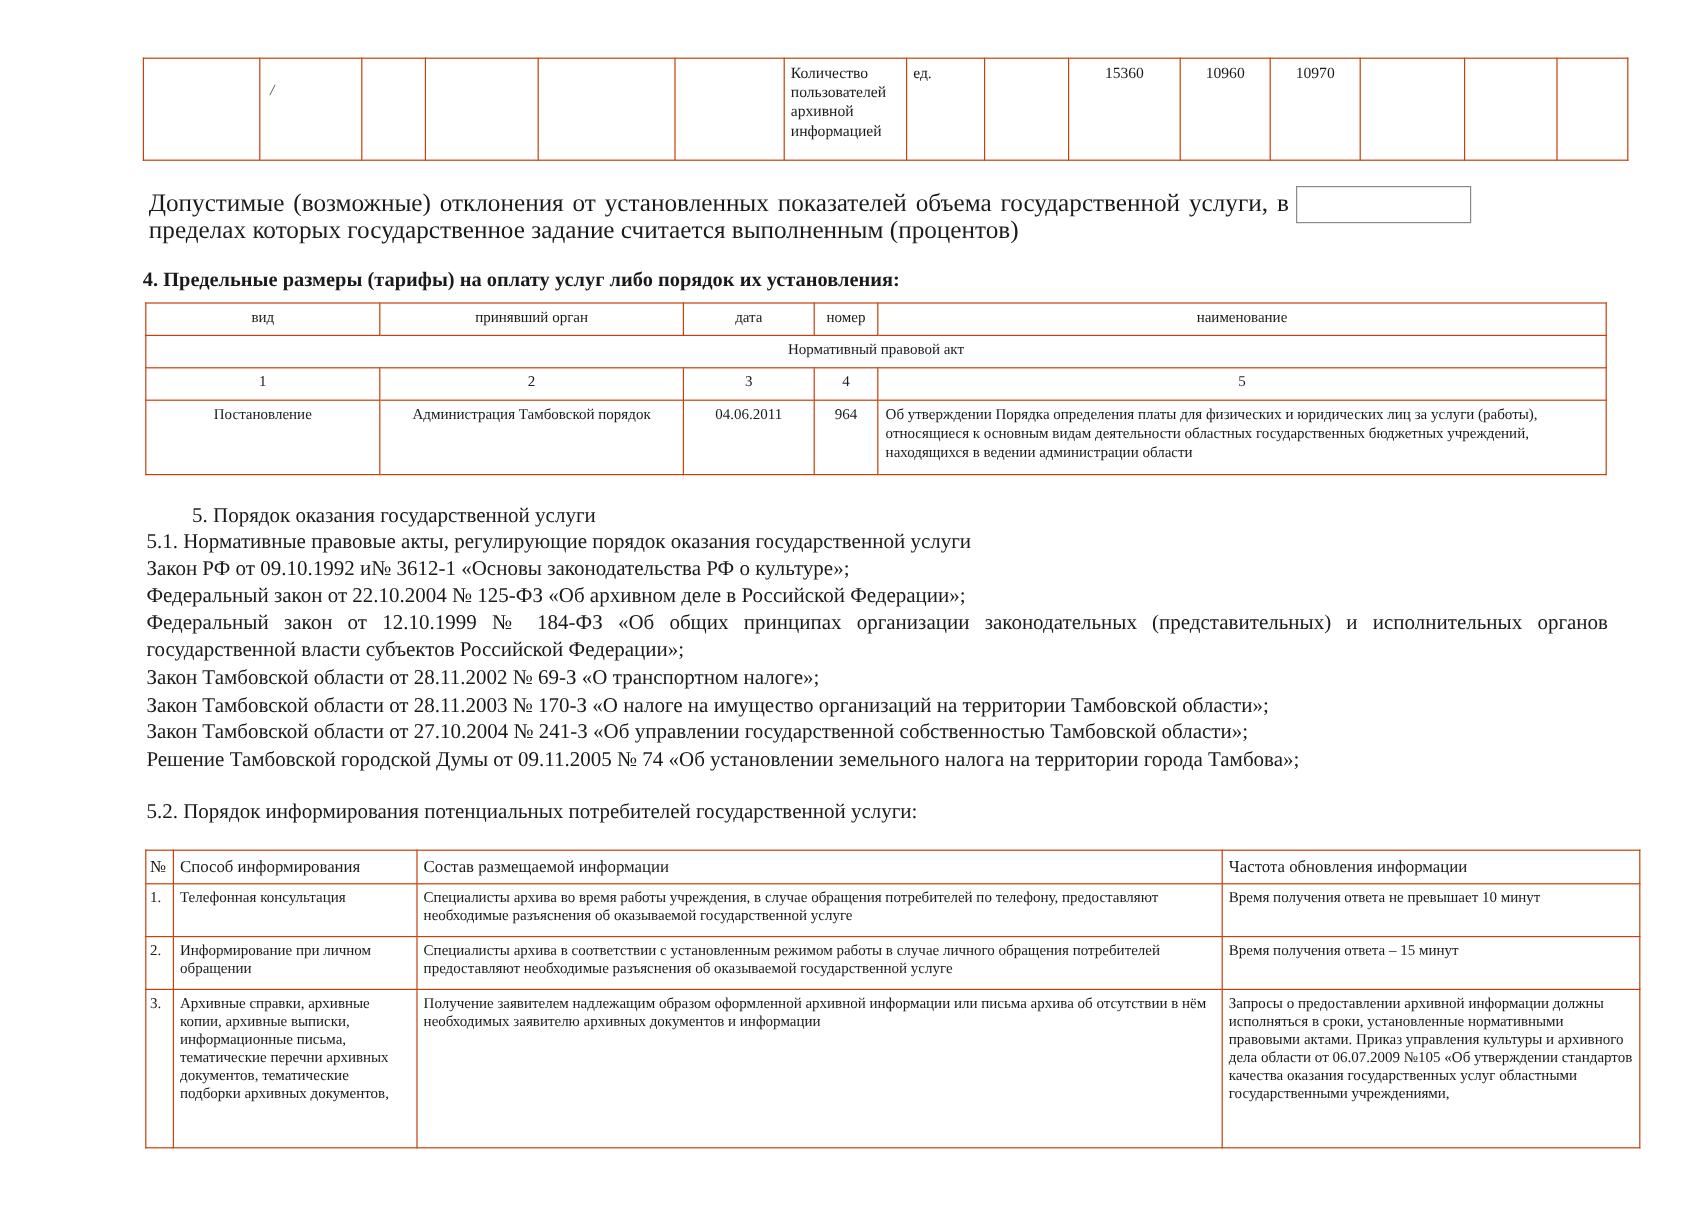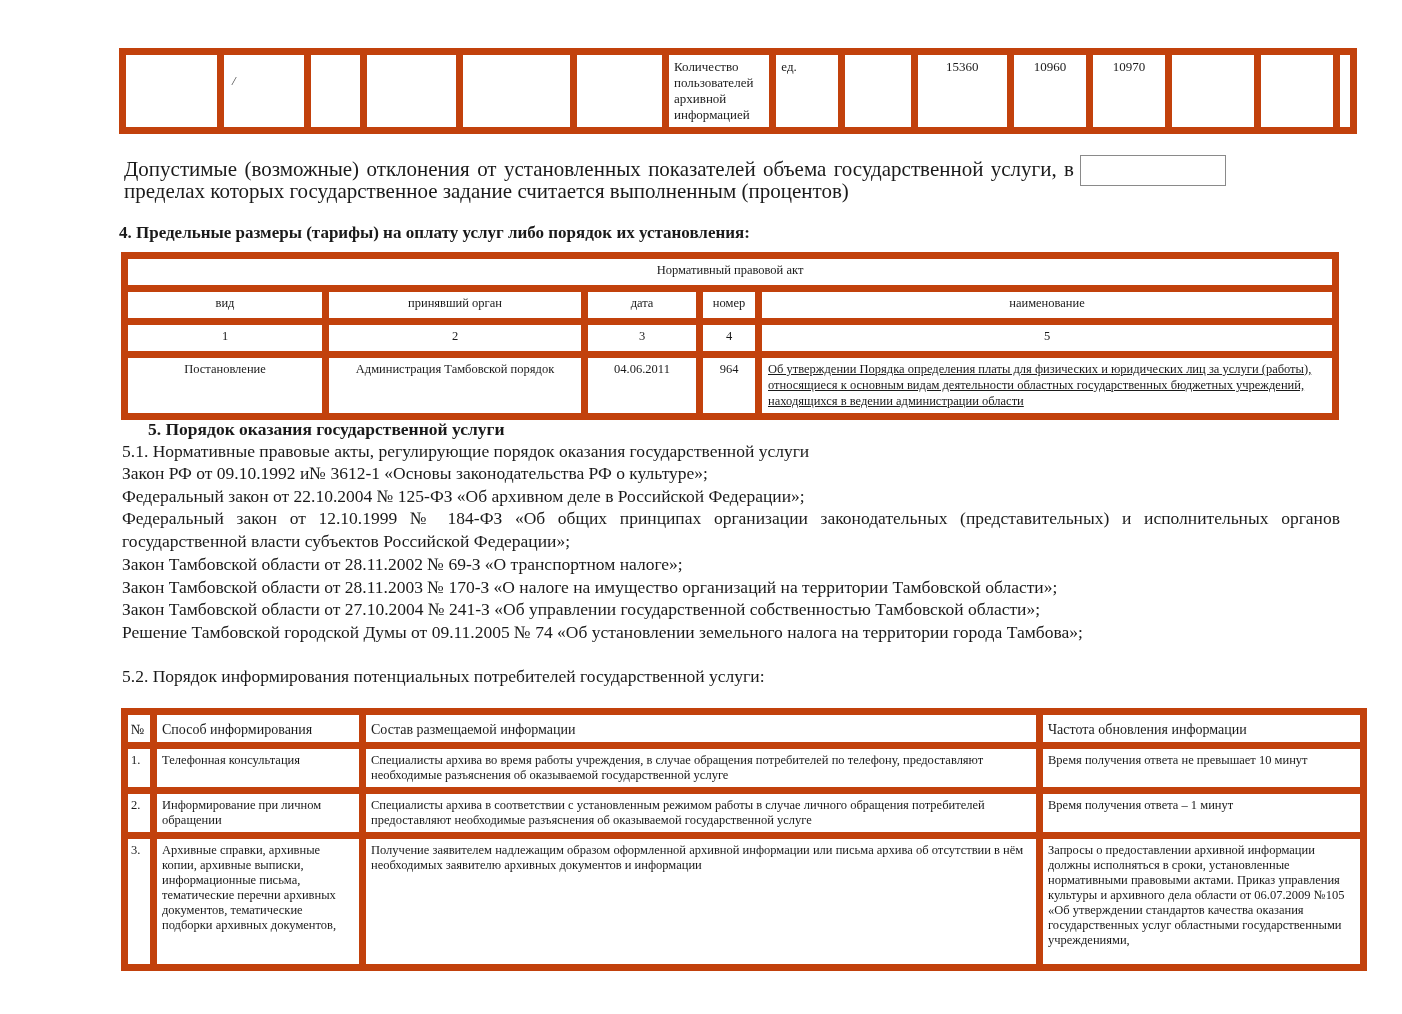--- a/index.html
+++ b/index.html
@@ -1,37 +1,37 @@
 <!DOCTYPE html>
 <html><head>
 <meta charset="utf-8">
 <style>
   html, body { margin:0; padding:0; }
   body {
     width:1402px; height:1014px; background:#ffffff; position:relative; overflow:hidden;
     font-family:"Liberation Serif","DejaVu Serif",serif; color:#1a1a1a;
   }
   table { border-collapse:collapse; position:absolute; }
-  td { border:7px solid #c2410c; vertical-align:top; padding:0; }
+  td { border:1px solid #c2410c; vertical-align:top; padding:0; }
   
   #t-top { left:119px; top:48px; width:1238px; height:86px; font-size:13px; }
   #t-top td { padding:4px 5px; line-height:16px; }
   .num { text-align:center; }
 
   .para { position:absolute; left:124px; font-size:21px; line-height:22px; }
   #deviation { top:158px; width:950px; text-align:justify; text-align-last:left; }
   #deviation-box { position:absolute; left:1080px; top:155px; width:144px; height:29px; border:1px solid #8a8a8a; }
   #sec4 { left:119px; top:222px; font-size:17px;font-weight:bold; }
 
   #t-tariff { left:121px; top:252px; width:1218px; font-size:12.5px; }
   #t-tariff td { text-align:center; padding:3px 4px; line-height:16px; height:20px; }
-  #t-tariff td.left { text-align:left; padding-left:6px;text-decoration:underline; }
+  #t-tariff td.left { text-align:left; padding-left:6px; }
 
   .doc-line { position:absolute; left:122px; font-size:17.5px; line-height:22px; white-space:nowrap; }
-  #sec5 { left:148px; top:418px;font-weight:bold; }
+  #sec5 { left:160px; top:418px; }
 
   #sec52 { top:665px;text-align:right; }
   #t-info { left:121px; top:708px; width:1246px; font-size:12.5px; }
   #t-info td { padding:4px 5px; line-height:15px; }
   #t-info td.hdr { font-size:14px; line-height:18px; padding:6px 5px 3px; }
 </style>
 </head>
 <body>
 
 <table id="t-top">
@@ -57,28 +57,28 @@
   </table>
 
 <div class="para" id="deviation">Допустимые (возможные) отклонения от установленных показателей объема государственной услуги, в пределах которых государственное задание считается выполненным (процентов)</div>
 <div id="deviation-box"></div>
 
 <div class="para" id="sec4">4. Предельные размеры (тарифы) на оплату услуг либо порядок их установления:</div>
 
 <table id="t-tariff">
   <tbody>
       <tr>
-    <td colspan="5">Нормативный правовой акт</td>
-  </tr>
-  <tr>
     <td style="width:186px">вид</td>
     <td style="width:244px">принявший орган</td>
     <td style="width:100px">дата</td>
     <td style="width:44px">номер</td>
     <td>наименование</td>
+  </tr>
+  <tr>
+    <td colspan="5">Нормативный правовой акт</td>
   </tr>
   <tr>
     <td>1</td>
     <td>2</td>
     <td>3</td>
     <td>4</td>
     <td>5</td>
   </tr>
   <tr style="height:62px">
     <td>Постановление</td>
@@ -113,21 +113,21 @@
   <tr style="height:44px">
     <td style="padding-left:3px;padding-right:3px">1.</td>
     <td>Телефонная консультация</td>
     <td>Специалисты архива во время работы учреждения, в случае обращения потребителей по телефону, предоставляют необходимые разъяснения об оказываемой государственной услуге</td>
     <td>Время получения ответа  не превышает 10 минут</td>
   </tr>
   <tr style="height:44px">
     <td style="padding-left:3px;padding-right:3px">2.</td>
     <td>Информирование при личном обращении</td>
     <td>Специалисты архива в соответствии с установленным режимом работы в случае личного обращения потребителей предоставляют необходимые разъяснения об оказываемой государственной услуге</td>
-    <td>Время  получения  ответа – 1 минут</td>
+    <td>Время  получения  ответа – 15 минут</td>
   </tr>
   <tr style="height:132px">
     <td style="padding-left:3px;padding-right:3px">3.</td>
     <td>Архивные справки, архивные копии, архивные выписки, информационные письма, тематические перечни архивных документов, тематические подборки архивных документов,</td>
     <td>Получение заявителем надлежащим образом оформленной архивной информации или письма архива об отсутствии в нём необходимых заявителю архивных документов и информации</td>
     <td>Запросы о предоставлении архивной информации должны исполняться в сроки, установленные нормативными правовыми актами. Приказ управления культуры и архивного дела области от 06.07.2009 №105 «Об утверждении стандартов качества оказания государственных услуг областными государственными учреждениями,</td>
   </tr>
 </tbody>
   </table>
 

